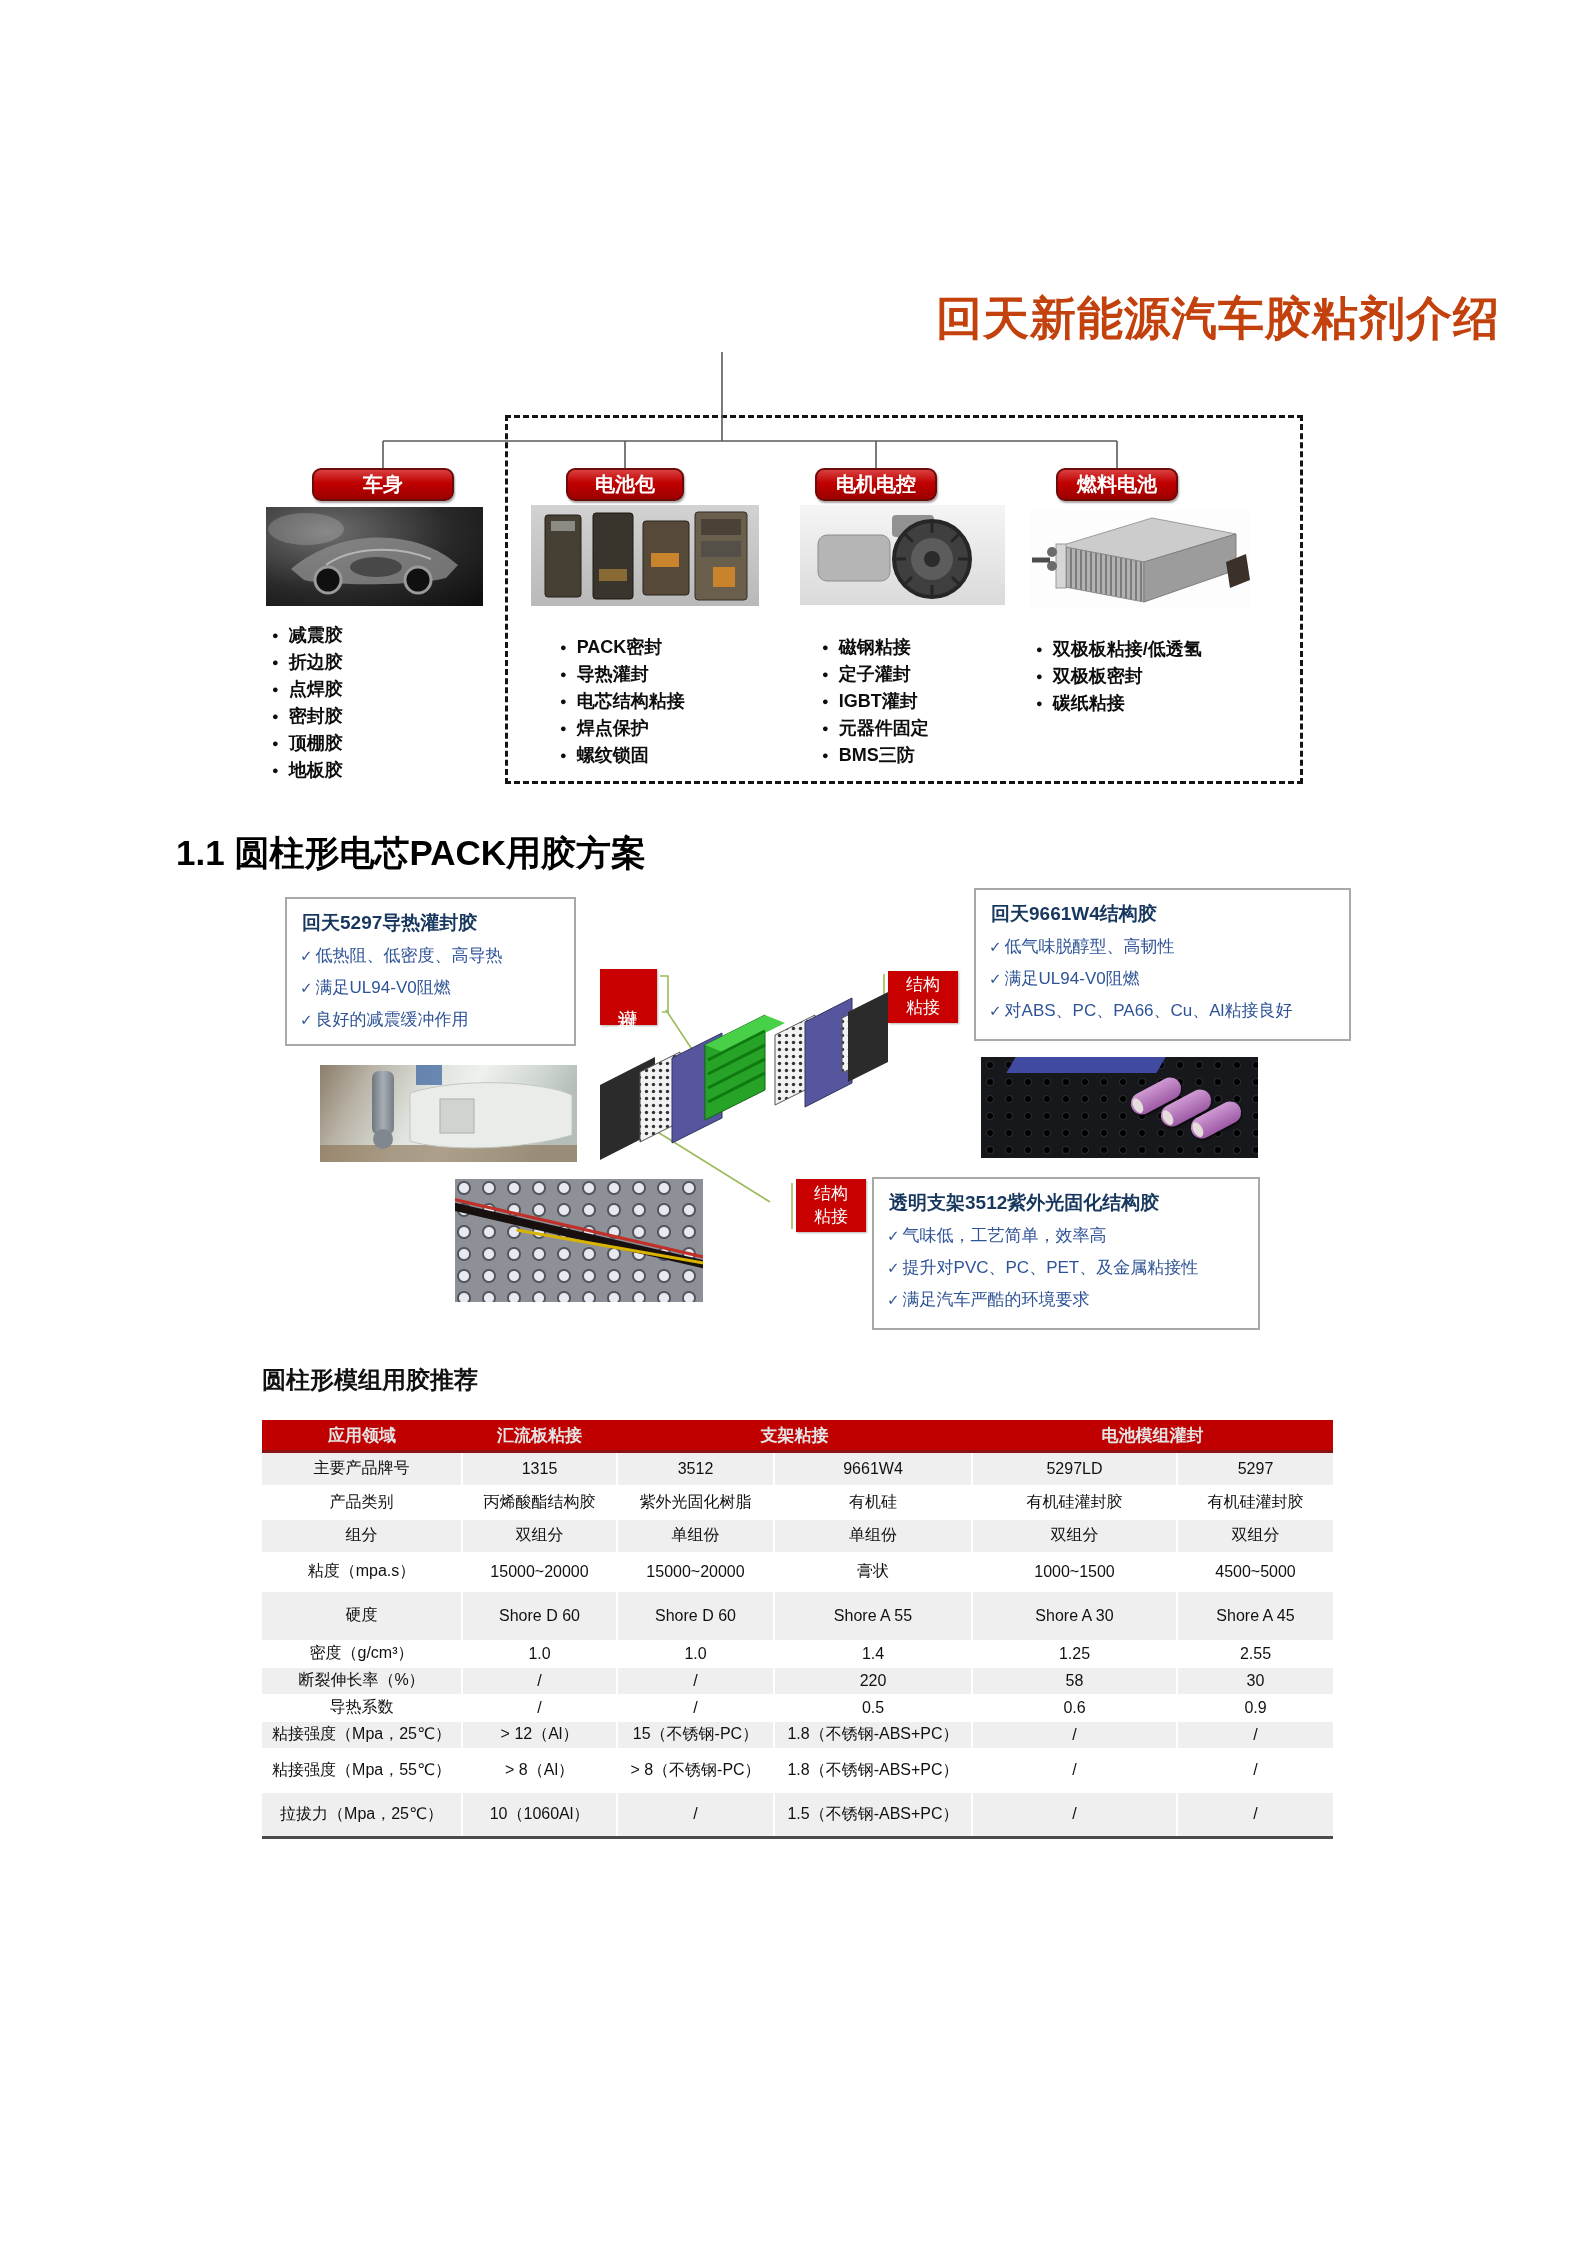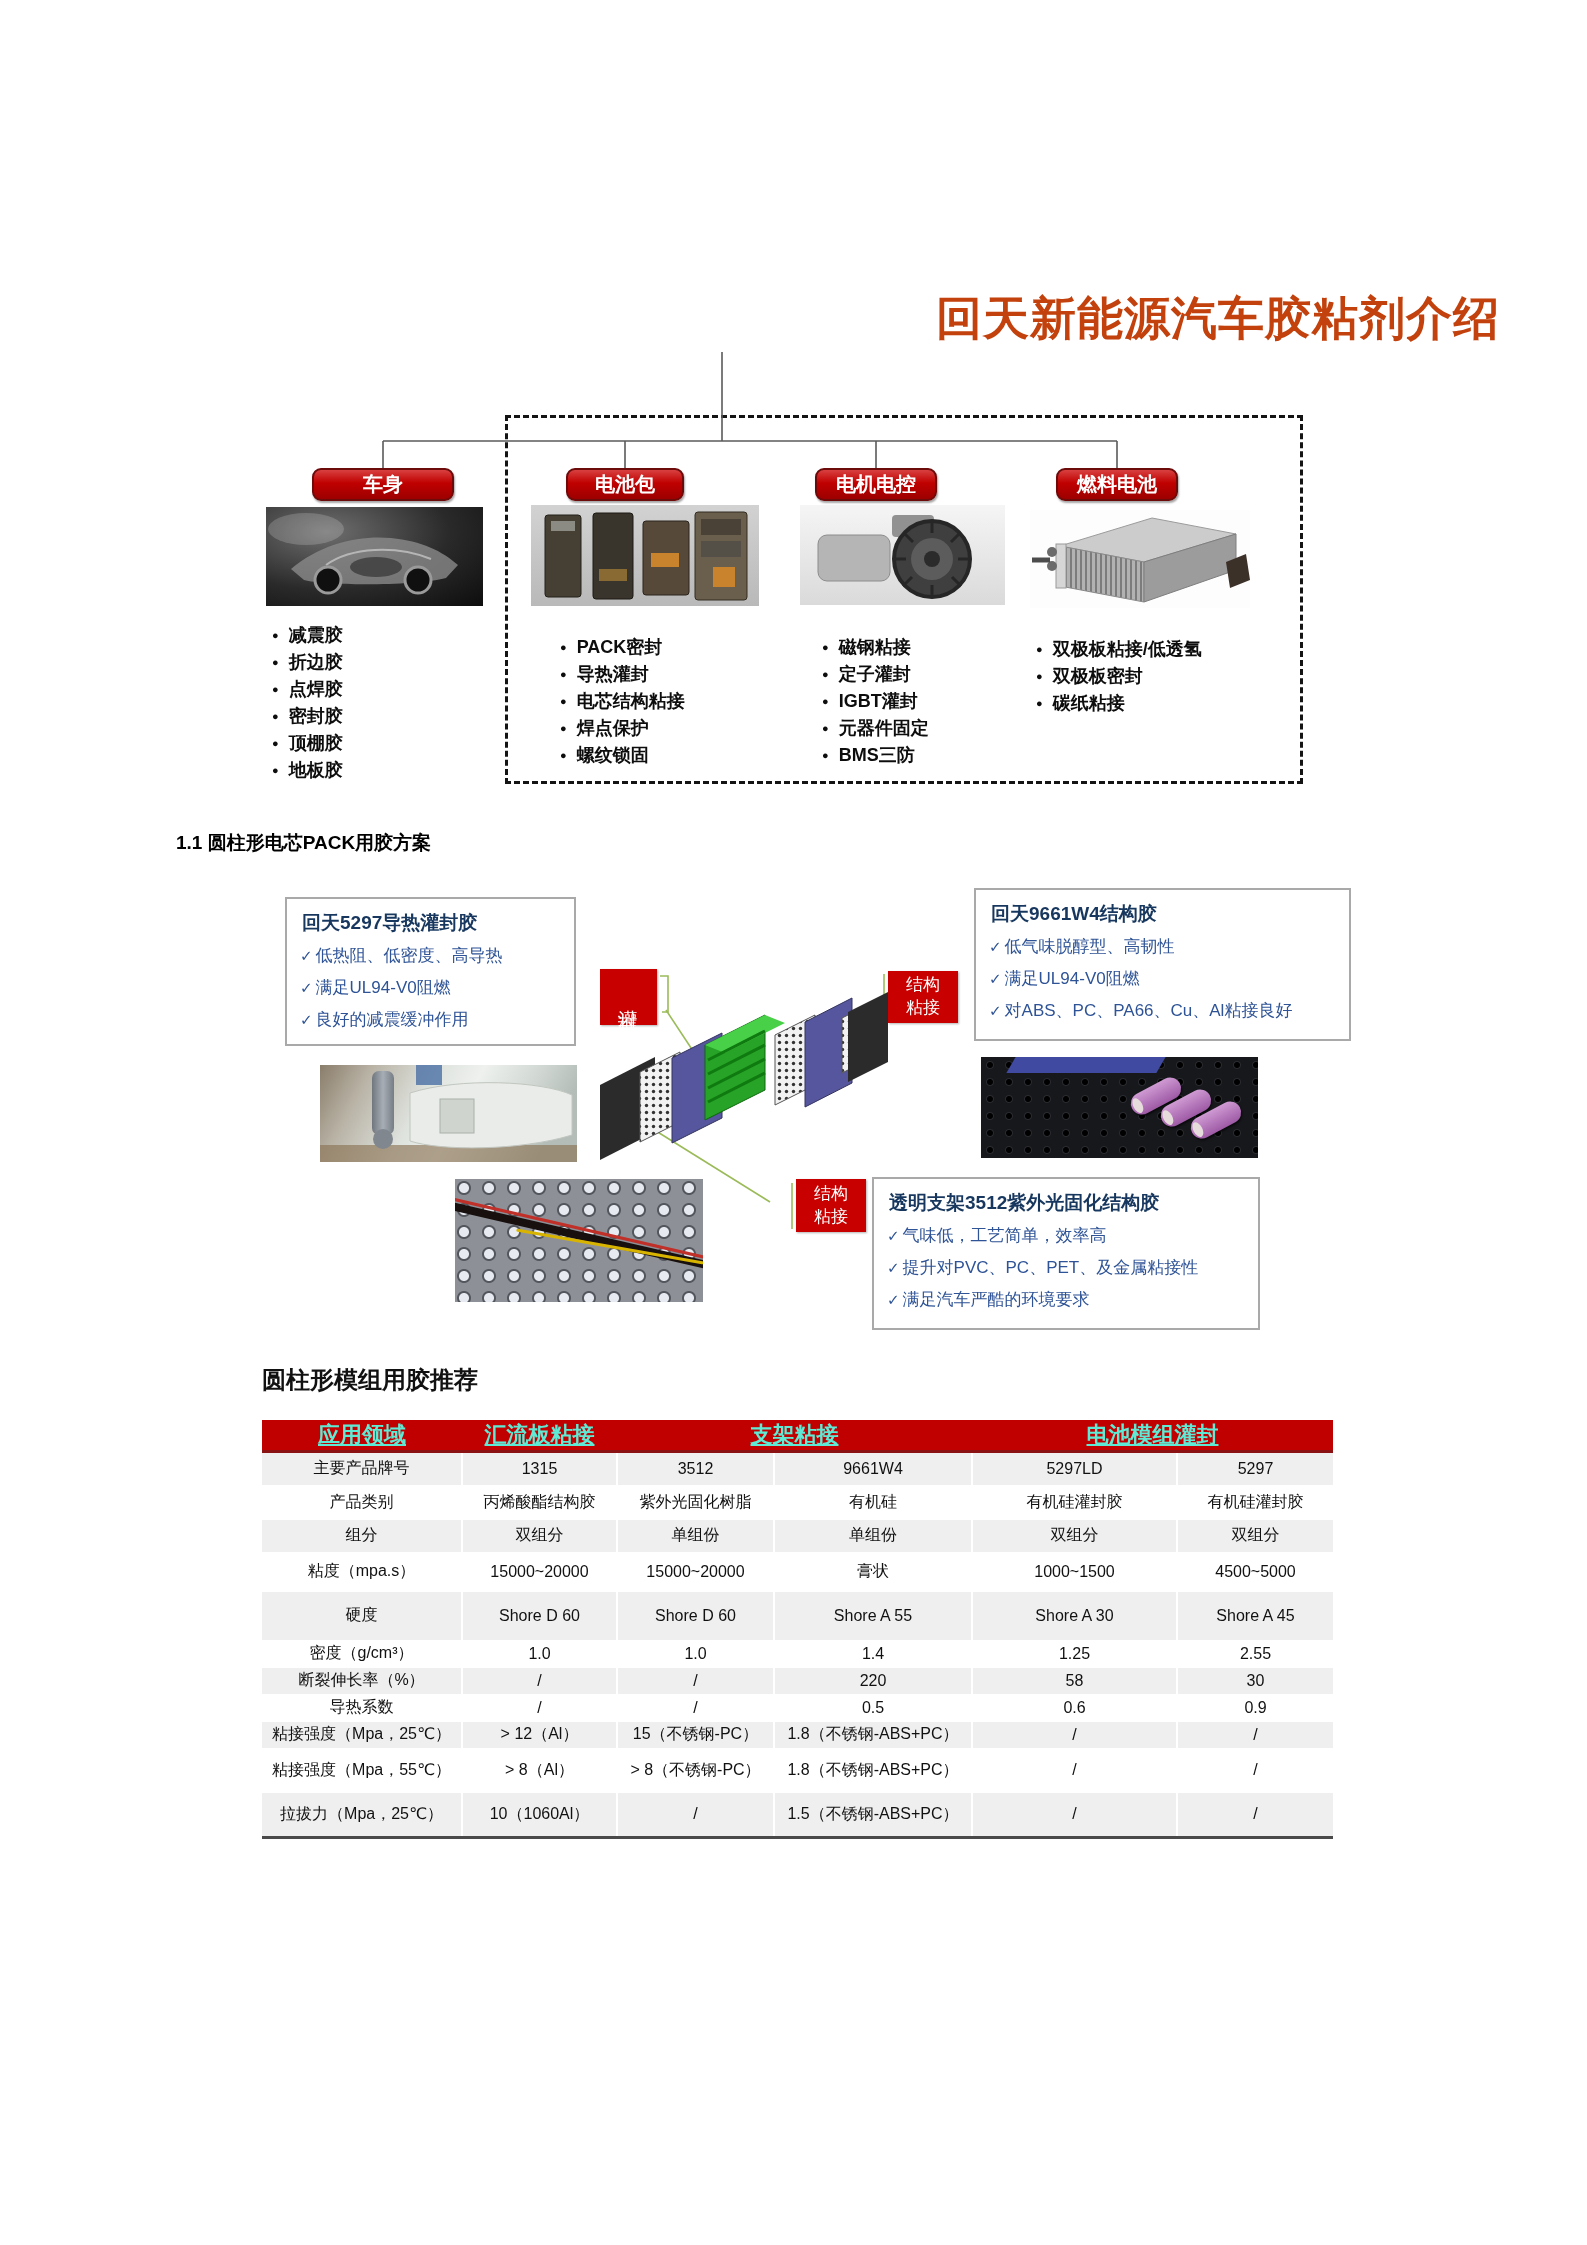--- a/index.html
+++ b/index.html
@@ -40,21 +40,21 @@
   
   .blist{position:absolute;list-style:none;margin:0;padding:0;z-index:2;}
   .bitem{display:flex;align-items:baseline;font-size:18px;font-weight:600;color:#0d0d0d;line-height:27px;height:27px;white-space:nowrap;}
   .dot{font-size:11px;margin-right:10px;position:relative;top:-2px;}
   #list-body{left:272px;top:622px;}
   #list-pack{left:560px;top:634px;}
   #list-motor{left:822px;top:634px;}
   #list-fuel{left:1036px;top:636px;}
 
   
-  .section-heading{position:absolute;left:176px;top:830px;margin:0;font-size:19px;font-weight:bold;color:#000;}
+  .section-heading{position:absolute;left:176px;top:830px;margin:0;font-size:35px;font-weight:bold;color:#000;}
 
   
   .callout{position:absolute;background:#fff;border:2px solid #a9a9a9;box-sizing:border-box;z-index:2;}
   #callout-5297{left:285px;top:897px;width:291px;height:149px;}
   #callout-9661{left:974px;top:888px;width:377px;height:153px;}
   #callout-3512{left:872px;top:1177px;width:388px;height:153px;}
   .callout-title{margin:11px 0 0 15px;font-size:19px;font-weight:bold;color:#17375E;}
   .points{list-style:none;margin:4px 0 0 13px;padding:0;}
   .pitem{font-size:17px;color:#2E5396;line-height:32px;white-space:nowrap;}
   .check{margin-right:3px;font-size:15px;}
@@ -87,21 +87,21 @@
   #cell-1{left:148px;top:28px;transform:rotate(-28deg);}
   #cell-2{left:178px;top:40px;transform:rotate(-28deg);}
   #cell-3{left:208px;top:52px;transform:rotate(-28deg);}
   #tray-blue{position:absolute;left:30px;top:0;width:150px;height:16px;background:#3f4aa0;transform:skewX(-30deg);}
 
   
   .table-title{position:absolute;left:262px;top:1364px;margin:0;font-size:24px;font-weight:600;color:#111;}
   table.spec{position:absolute;left:262px;top:1420px;width:1071px;border-collapse:collapse;table-layout:fixed;z-index:2;
              border-bottom:3px solid #4a4a4a;}
   table.spec th,table.spec td{padding:0;text-align:center;vertical-align:middle;}
-  thead th{background:#C00000;color:#5eead4;font-size:22px;font-weight:bold;height:30px;border-bottom:3px solid #8a1212;text-decoration:underline;}
+  thead th{background:#C00000;color:#e5e5e5;font-size:17px;font-weight:bold;height:30px;border-bottom:3px solid #8a1212;}
   tbody tr:nth-child(odd){background:#efefef;}
   tbody tr:nth-child(even){background:#fff;}
   tbody th{font-weight:500;font-size:16px;color:#111;}
   tbody td{font-size:16px;color:#111;border-left:2px solid #fff;}
   tbody tr:nth-child(1){height:33px;margin-left:43px;}  tbody tr:nth-child(2){height:35px;}
   tbody tr:nth-child(3){height:32px;}  tbody tr:nth-child(4){height:40px;}
   tbody tr:nth-child(5){height:48px;}  tbody tr:nth-child(6){height:28px;}
   tbody tr:nth-child(7){height:26px;}  tbody tr:nth-child(8){height:28px;}
   tbody tr:nth-child(9){height:26px;}  tbody tr:nth-child(10){height:45px;}
   tbody tr:nth-child(11){height:45px;} tbody tr:nth-child(12){height:35px;}

